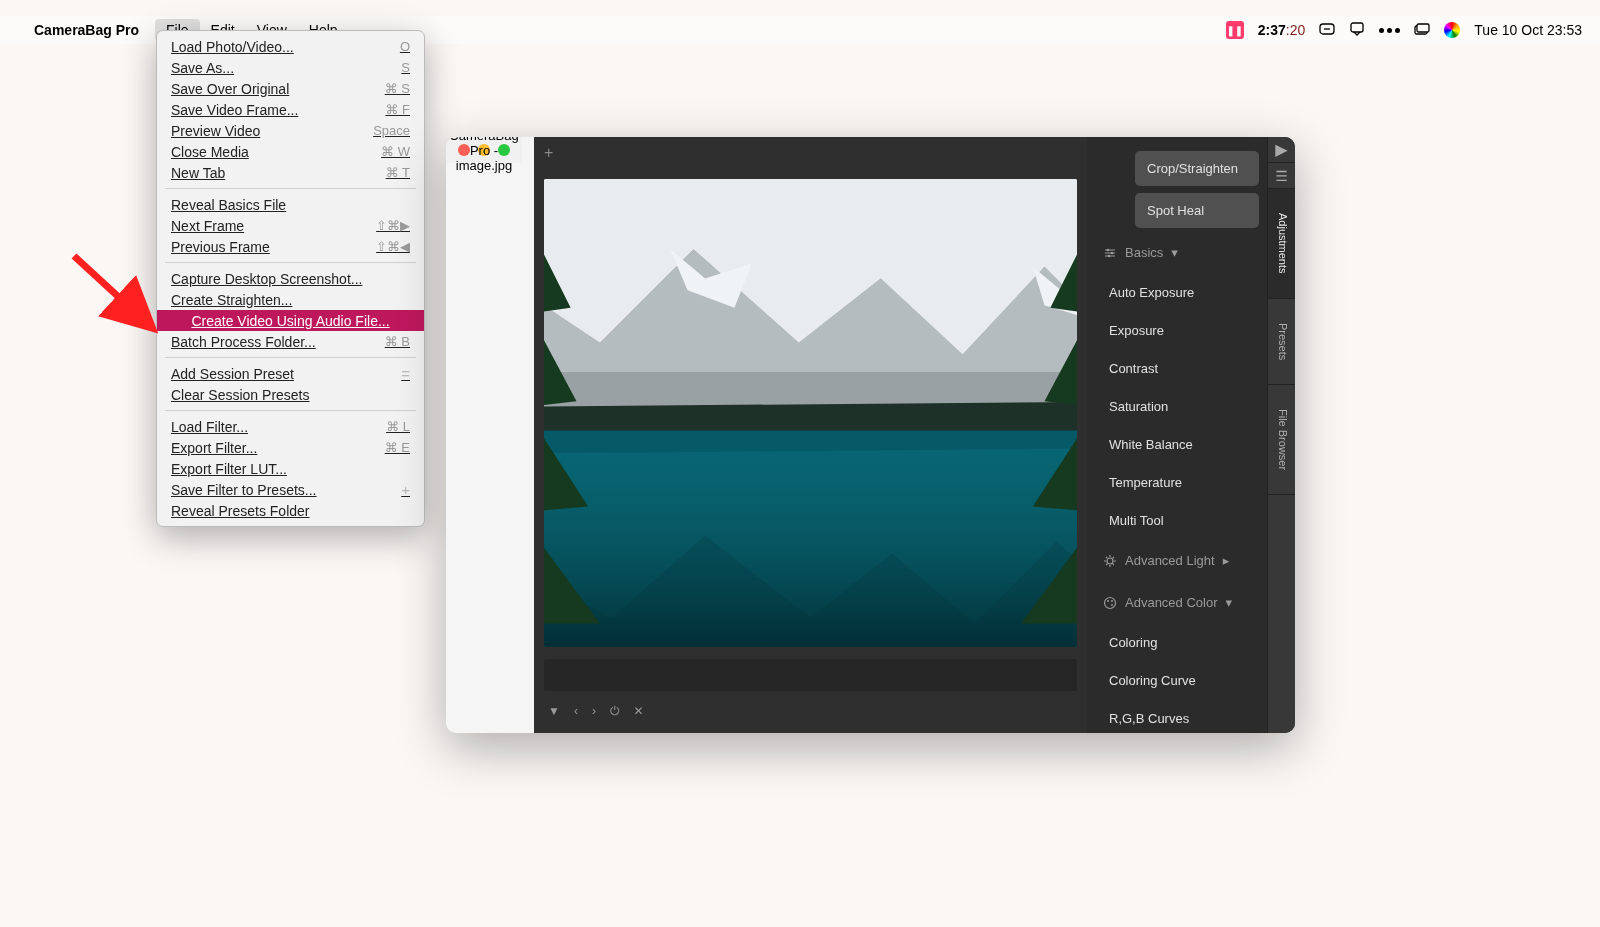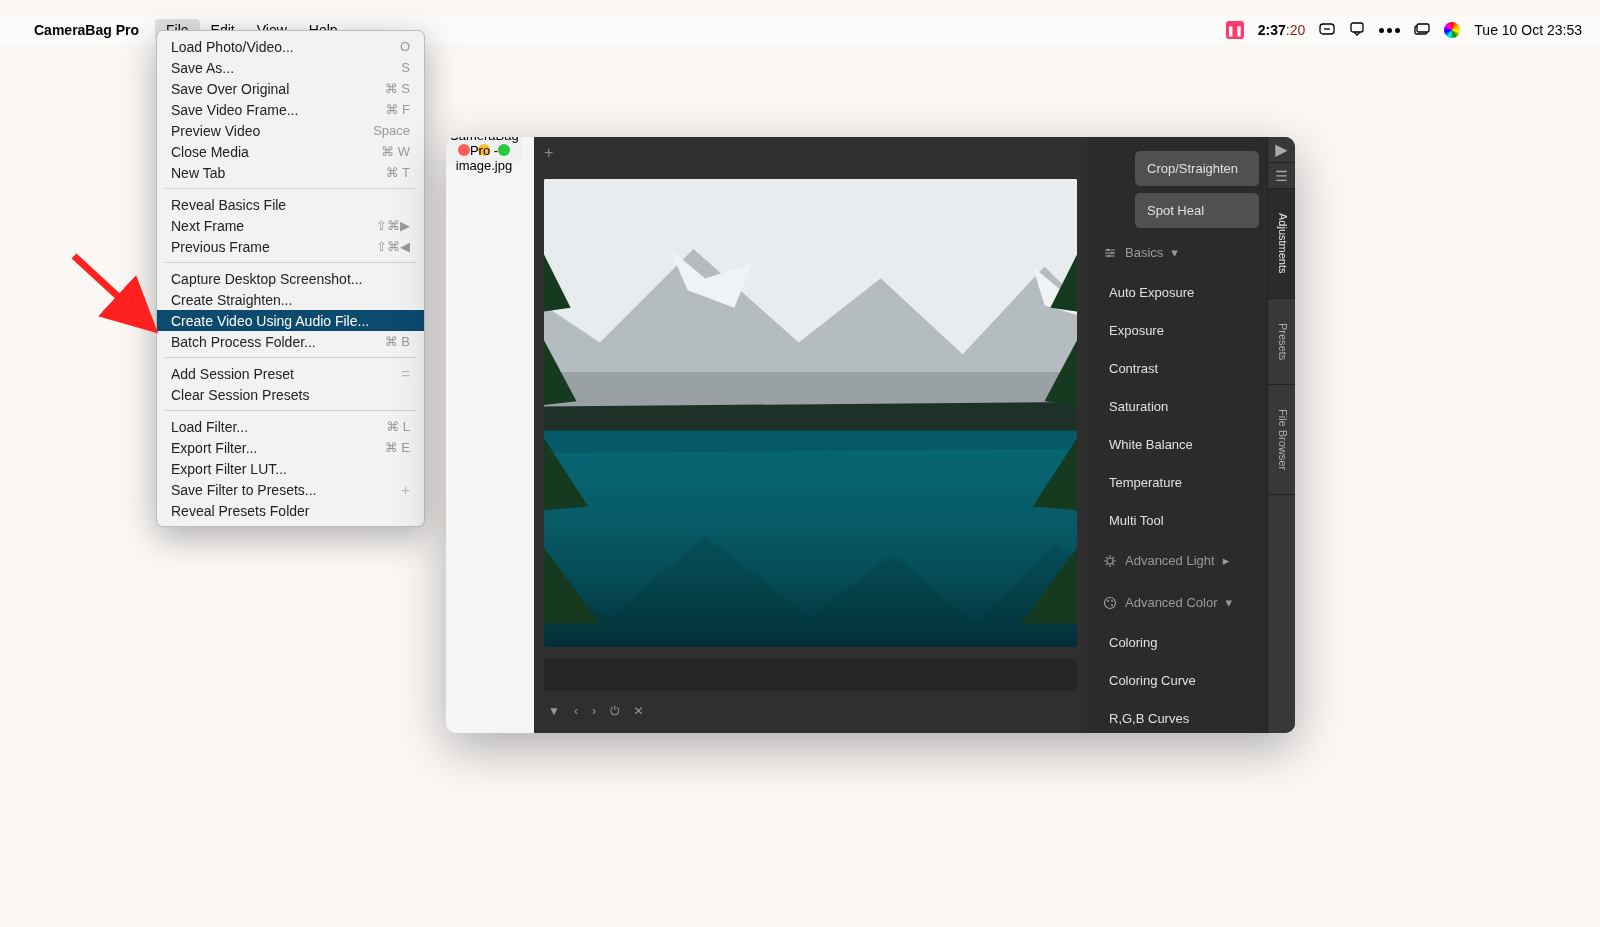--- a/index.html
+++ b/index.html
@@ -15,22 +15,22 @@
     .menubar .pause-box { width: 18px; height: 18px; background: #ff3b6e; border-radius: 3px; display: inline-flex; align-items: center; justify-content: center; color: white; font-size: 10px; }
     .menubar .time-rec { font-weight: 600; font-size: 14px; }
     .menubar .time-rec .sec { color: #7f1d1d; font-weight: 500; }
     .menubar .icon-dot { width: 5px; height: 5px; background: #000; border-radius: 50%; display: inline-block; }
     .menubar .dots { display: flex; gap: 3px; }
     .menubar .datetime { font-weight: 500; }
     .rainbow-circle { width: 16px; height: 16px; border-radius: 50%; background: conic-gradient(red, orange, yellow, green, cyan, blue, magenta, red); }
     
     
     .dropdown { position: absolute; left: 156px; top: 30px; width: 269px; background: #f2f2f2; border: 0.5px solid #bbb; border-radius: 7px; box-shadow: 0 10px 35px rgba(0,0,0,0.3); padding: 5px 0; }
-    .dropdown .item { display: flex; justify-content: space-between; align-items: center; padding: 2px 14px; font-size: 14px; color: #222; height: 21px; }
-    .dropdown .item.highlighted { background: #0c4a6e; color: #fff; }
+    .dropdown .item { display: flex; justify-content: space-between; align-items: center; padding: 2px 14px; font-size: 14px; color: #222; height: 21px; text-decoration: underline; }
+    .dropdown .item.highlighted { background: #be185d; color: #fff; justify-content: center; }
     .dropdown .item .shortcut { color: #999; font-size: 13px; }
     .dropdown .item.highlighted .shortcut { color: #e0ecff; }
     .dropdown .sep { height: 1px; background: #d0d0d0; margin: 5px 8px; }
     .dropdown .item .plus { color: #bbb; font-size: 15px; }
     
     
     .arrow { position: absolute; left: 66px; top: 248px; pointer-events: none; }
     
     
     .app-window { position: absolute; left: 446px; top: 137px; width: 849px; height: 596px; background: #f5f5f5; border-radius: 10px; box-shadow: 0 15px 50px rgba(0,0,0,0.3); overflow: hidden; display: flex; flex-direction: row; gap: 12px; }

